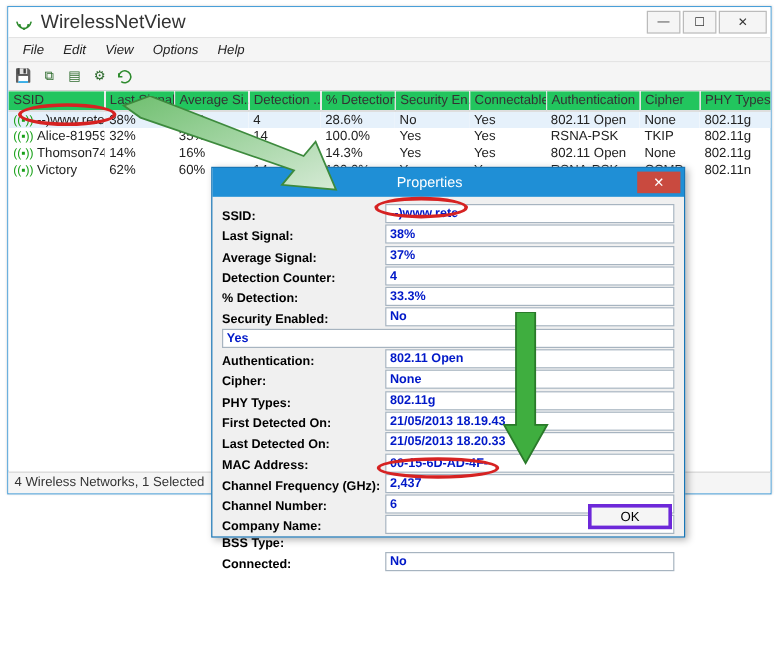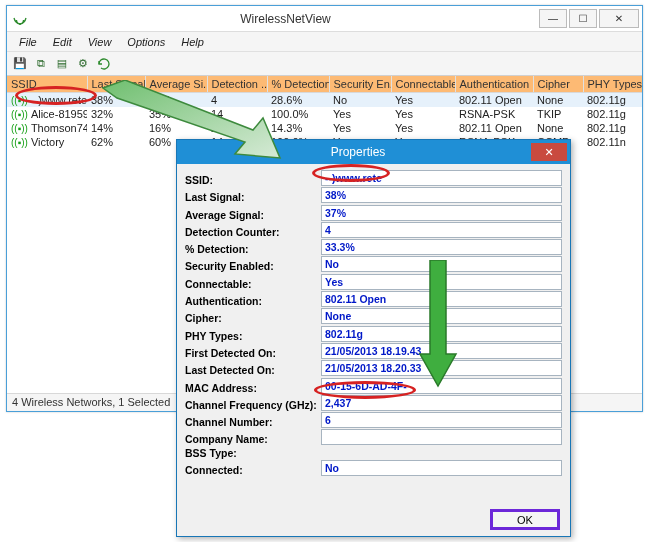--- a/index.html
+++ b/index.html
@@ -30,22 +30,22 @@
     border-bottom: 1px solid #ddd;
   }
   .titlebar .app-icon {
     width: 16px; height: 16px;
     margin-right: 6px;
     display: flex; align-items:center; justify-content:center;
     color: #2e8b2e;
   }
   .titlebar .title-text {
     flex: 1;
-    text-align: center;
-    font-size: 12px;
+    text-align: left;
+    font-size: 16px;
     color: #333;
   }
   .titlebar .win-buttons { display:flex; }
   .titlebar .win-btn {
     width: 28px; height: 19px;
     border: 1px solid #bbb;
     margin-left: 2px;
     background: #f5f5f5;
     display:flex; align-items:center; justify-content:center;
     font-size: 10px; color:#333;
@@ -84,21 +84,21 @@
   }
   table.netlist {
     width: 100%;
     border-collapse: collapse;
     table-layout: fixed;
   }
   table.netlist th {
     text-align: left;
     font-weight: normal;
     padding: 2px 4px;
-    background: #fdba74;
+    background: #22c55e;
     border-right: 1px solid #e0e0e0;
     border-bottom: 1px solid #d8d8d8;
     color: #333;
     white-space: nowrap;
     overflow: hidden;
   }
   table.netlist td {
     padding: 1px 4px;
     white-space: nowrap;
     overflow: hidden;
@@ -114,21 +114,21 @@
     border-top: 1px solid #d8d8d8;
     background: #f5f5f5;
     padding: 2px 5px;
     font-size: 11px;
     color:#333;
   }
   
   .dialog {
     position: absolute;
     left: 176px; top: 139px;
-    width: 395px; height: 398px;
+    width: 395px; height: 309px;
     border: 1px solid #1876b6;
     background: #f0f0f0;
     box-shadow: 2px 2px 6px rgba(0,0,0,0.3);
   }
   .dlg-title {
     height: 24px;
     background: #1f8fd6;
     color: #fff;
     display:flex;
     align-items:center;
@@ -358,21 +358,20 @@
       </div>
     <div class="prop-row">
         <span class="label">% Detection:</span>
         <span class="field">33.3%</span>
       </div>
     <div class="prop-row">
         <span class="label">Security Enabled:</span>
         <span class="field">No</span>
       </div>
     <div class="prop-row">
-        <span class="label">Connectable:</span>
         <span class="field">Yes</span>
       </div>
     <div class="prop-row">
         <span class="label">Authentication:</span>
         <span class="field">802.11 Open</span>
       </div>
     <div class="prop-row">
         <span class="label">Cipher:</span>
         <span class="field">None</span>
       </div>

